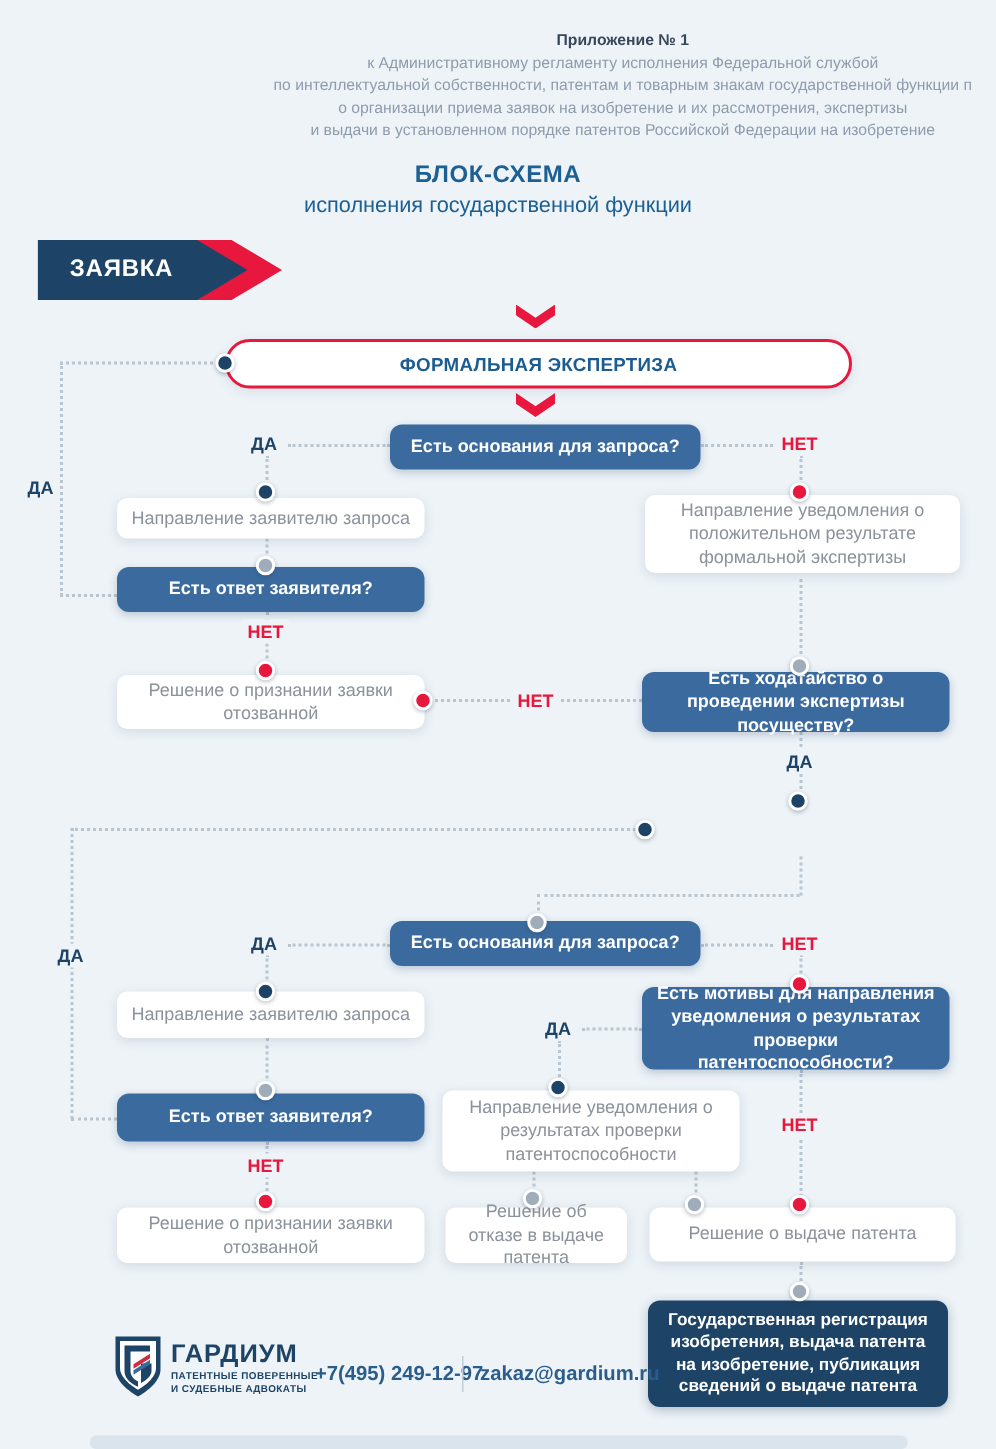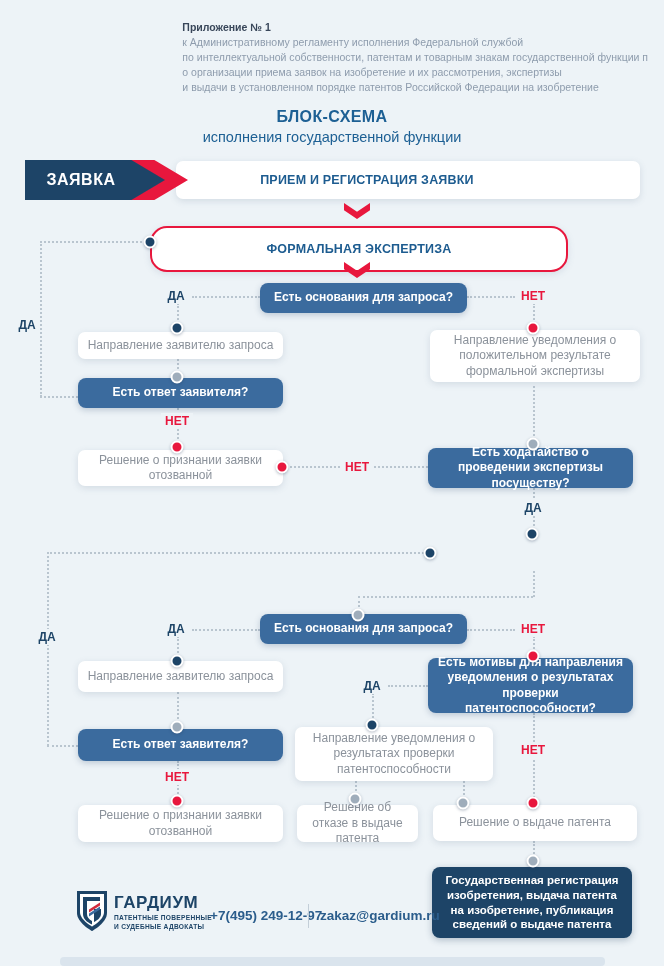--- a/index.html
+++ b/index.html
@@ -1,18 +1,18 @@
 <!DOCTYPE html>
 <html style="--bg: #edf3f7; --navy: #1d4467; --midblue: #3b6b9e; --red: #e8173d; --deepblue: #1d5c90; --graytext: #8b929b; --dotline: #b9c5cf; --graydot: #9fadbb; --headertext: #8e9cad; --titleblue: #1d6094;"><head>
 <meta charset="utf-8">
 <style>
   *{margin:0;padding:0;box-sizing:border-box}
   html,body{background:#cfd8e0;font-family:"Liberation Sans","DejaVu Sans",sans-serif}
   .page{position:relative;width:664px;height:966px;margin:0 auto;background:var(--bg,#edf3f7);overflow:hidden}
-  .doc-header{position:absolute;top:20px;right:16px;text-align:left}
+  .doc-header{position:absolute;top:20px;right:16px;text-align:center}
   .appendix{font-size:10.5px;font-weight:bold;color:#39475a;line-height:15px}
   .hline{font-size:10.5px;color:var(--headertext,#8e9cad);line-height:15px}
   .title-wrap{position:absolute;top:108px;left:0;width:100%;text-align:center;color:var(--titleblue,#1d6094)}
   .title-main{font-size:16px;font-weight:bold;letter-spacing:.4px}
   .title-sub{font-size:14.5px;margin-top:3px}
   .node{position:absolute;display:flex;align-items:center;justify-content:center;text-align:center;line-height:1.28}
   .wbox{background:#fff;border-radius:7px;box-shadow:0 2px 7px rgba(90,110,140,.18);color:var(--graytext,#8b929b);font-size:12px;padding:3px 8px}
   .qbox{background:var(--midblue,#3b6b9e);border-radius:8px;box-shadow:0 2px 6px rgba(40,70,110,.25);color:#fff;font-weight:bold;font-size:12px;padding:3px 8px}
   .rbox{background:#fff;border:2.5px solid var(--red,#e8173d);border-radius:17px;color:var(--deepblue,#1d5c90);font-weight:bold;font-size:12.5px;box-shadow:0 2px 7px rgba(90,110,140,.15);letter-spacing:.2px}
   .nbox{background:var(--navy,#1d4467);border-radius:8px;color:#fff;font-weight:bold;font-size:11.5px;box-shadow:0 2px 7px rgba(30,60,90,.3);padding:5px 8px}
@@ -78,27 +78,26 @@
   <div class="vl" style="left:533px;top:636px;height:20px"></div>
   <div class="vl" style="left:177px;top:692px;height:35px"></div>
   <div class="hl" style="left:388px;top:685px;width:40px"></div>
   <div class="vl" style="left:372px;top:693px;height:32px"></div>
   <div class="vl" style="left:533px;top:713px;height:88px"></div>
   <div class="vl" style="left:177px;top:761px;height:40px"></div>
   <div class="vl" style="left:355px;top:781px;height:18px"></div>
   <div class="vl" style="left:463px;top:781px;height:22px"></div>
   <div class="vl" style="left:533px;top:841px;height:20px"></div>
 
-  <div class="node wbox blue-text priem" style="left:176px;top:161px;width:464px;height:38px;font-size:12.5px">ПРИЕМ И РЕГИСТРАЦИЯ ЗАЯВКИ</div>
   <div class="zchev" style="left:130px;top:160px;width:58px;height:40px"></div>
   <div class="node zayavka" style="left:25px;top:160px;width:140px;height:40px">ЗАЯВКА</div>
 
   <div class="chev" style="left:357px;top:203px"></div>
 
-  <div class="node rbox" style="left:150px;top:226px;width:418px;height:46px">ФОРМАЛЬНАЯ ЭКСПЕРТИЗА</div>
+  <div class="node rbox" style="left:150px;top:226px;width:418px;height:33px">ФОРМАЛЬНАЯ ЭКСПЕРТИЗА</div>
 
   <div class="chev" style="left:357px;top:262px"></div>
 
   <div class="node qbox" style="left:260px;top:283px;width:207px;height:30px">Есть основания для запроса?</div>
 
   <div class="node wbox" style="left:78px;top:332px;width:205px;height:27px">Направление заявителю запроса</div>
 
   <div class="node wbox" style="left:430px;top:330px;width:210px;height:52px">Направление уведомления о положительном результате формальной экспертизы</div>
 
   <div class="node qbox" style="left:78px;top:378px;width:205px;height:30px">Есть ответ заявителя?</div>

